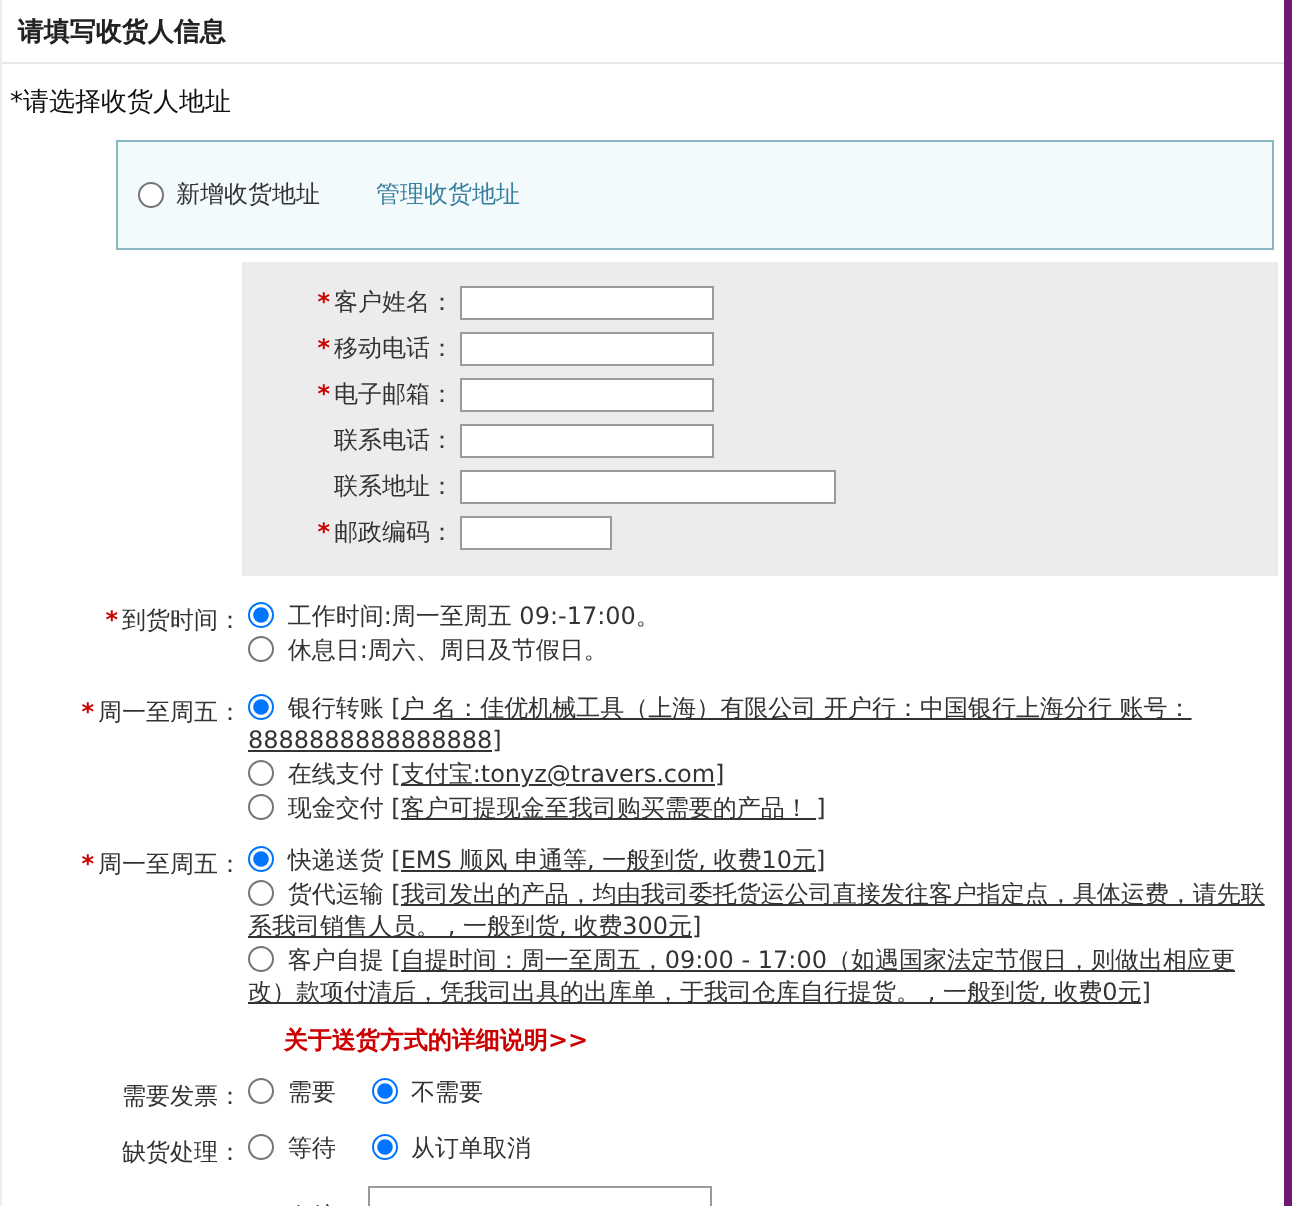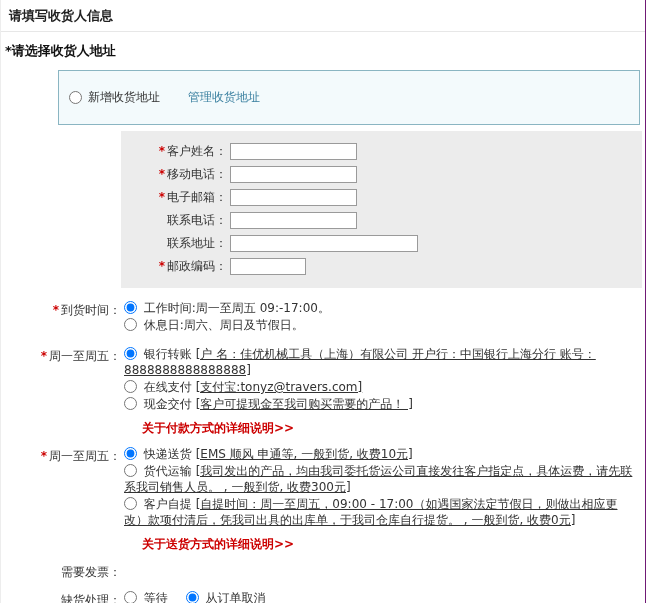--- a/index.html
+++ b/index.html
@@ -6,30 +6,30 @@
   * { box-sizing: border-box; }
   html,body { margin:0; padding:0; background:#fff; }
   body {
     width:646px; height:603px;
     font-family:"DejaVu Sans","Liberation Sans",sans-serif;
     font-size:12px; color:#333; overflow:hidden;
   }
   .page {
     width:646px; height:603px;
     border-left:1px solid #ededed;
-    border-right:1px solid #701a75;
+    border-right:4px solid #701a75;
     position:relative;
   }
   .header {
     font-size:13px; font-weight:bold; color:#222;
     padding:7px 8px 6px 8px;
     border-bottom:1px solid #e7e7e7;
   }
   .section-title {
-    font-size:13px; font-weight:bold; color:#111;
+    font-size:13px; font-weight:normal; color:#111;
     padding:10px 4px 8px 4px;
   }
   .addr-box {
     margin:2px 5px 0 57px;
     border:1px solid #8ab5c2;
     background:#f3fafc;
     padding:18px 10px;
     display:flex; align-items:center;
   }
   .addr-box .radio-lbl { color:#333; margin-left:3px; }
@@ -142,21 +142,20 @@
       <div class="opt">
         <input type="radio" name="payment" style="">
         <span>在线支付</span>
         <span class="detail">[支付宝:tonyz@travers.com]</span>
       </div>
       <div class="opt">
         <input type="radio" name="payment" style="">
         <span>现金交付</span>
         <span class="detail">[客户可提现金至我司购买需要的产品！ ]</span>
       </div>
-      <a class="more-link">关于付款方式的详细说明&gt;&gt;</a>
     </div>
   </div>
 
   <div class="row tight">
     <div class="row-label"><span class="req">*</span><span>周一至周五：</span></div>
     <div class="row-content">
       <div class="opt">
         <input type="radio" name="shipping" checked="checked" style="">
         <span>快递送货</span>
         <span class="detail">[EMS 顺风 申通等, 一般到货, 收费10元]</span>
@@ -170,20 +169,30 @@
         <input type="radio" name="shipping" style="">
         <span>客户自提</span>
         <span class="detail">[自提时间：周一至周五，09:00 - 17:00（如遇国家法定节假日，则做出相应更改）款项付清后，凭我司出具的出库单，于我司仓库自行提货。 , 一般到货, 收费0元]</span>
       </div>
       <a class="more-link">关于送货方式的详细说明&gt;&gt;</a>
     </div>
   </div>
 
   <div class="row tight inline-opts">
     <div class="row-label"><span>需要发票：</span></div>
+    <div class="row-content">
+      <span class="opt-inline">
+        <input type="radio" name="invoice" style="">
+        <span>需要</span>
+      </span>
+      <span class="opt-inline">
+        <input type="radio" name="invoice" checked="checked" style="">
+        <span>不需要</span>
+      </span>
+    </div>
   </div>
 
   <div class="row tight inline-opts">
     <div class="row-label"><span>缺货处理：</span></div>
     <div class="row-content">
       <span class="opt-inline">
         <input type="radio" name="backorder" style="">
         <span>等待</span>
       </span>
       <span class="opt-inline">

